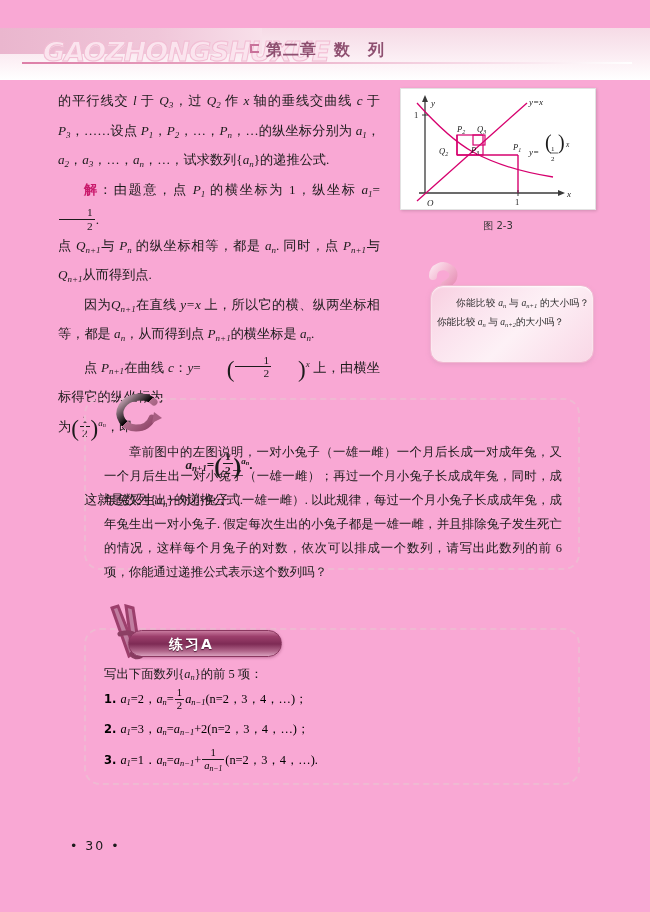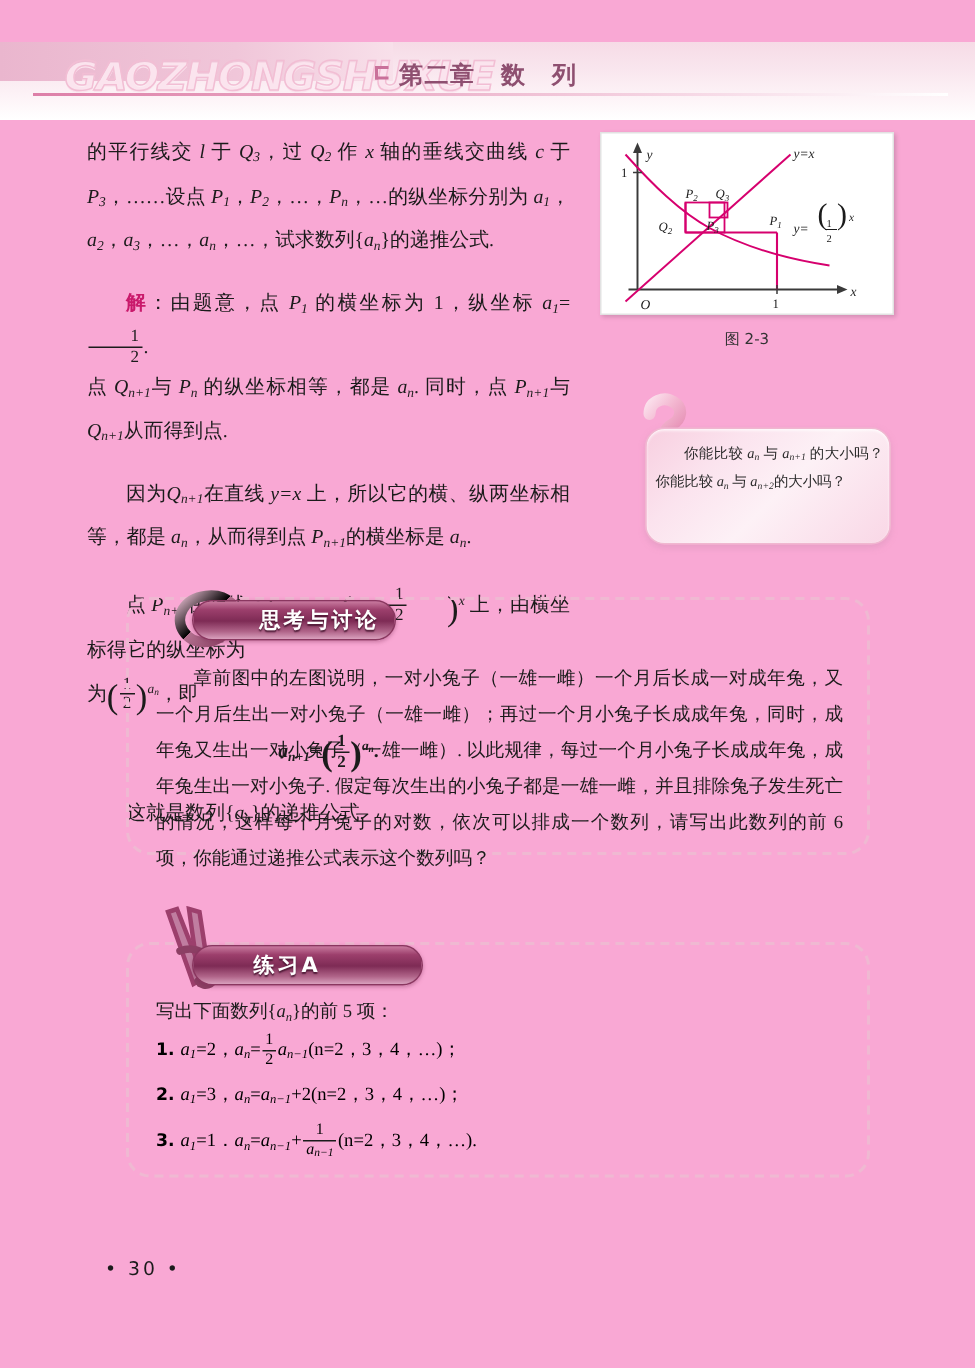--- a/index.html
+++ b/index.html
@@ -65,21 +65,21 @@
   
   .body-col {
     position: absolute; left: 58px; top: 88px;
     width: 322px;
     font-size: 13.2px;
     line-height: 26px;
     color: #1b1b1b;
     text-align: justify;
   }
   .para { margin: 0 0 0 0; text-indent: 0; }
-  .para.indent { text-indent: 26px; margin-top: 12px; }
+  .para.indent { text-indent: 26px; }
   .solve-label { color: #c9196b; font-weight: 700; }
   .displayeq {
     text-align: center;
     margin: 8px 0 6px 0;
     font-size: 13.2px;
     font-weight: bold;
   }
   .mi { font-family: "Liberation Serif", serif; font-style: italic; }
   .sub { font-size: 0.68em; vertical-align: -0.28em; font-style: italic; }
   .sup { font-size: 0.68em; vertical-align: 0.52em; font-style: italic; }
@@ -326,21 +326,20 @@
       <linearGradient id="sg" x1="0" y1="0" x2="1" y2="1">
         <stop offset="0%" stop-color="#e9bed2"></stop>
         <stop offset="50%" stop-color="#b5淡" stop-opacity="1"></stop>
         <stop offset="50%" stop-color="#b2718f"></stop>
         <stop offset="100%" stop-color="#8c3f64"></stop>
       </linearGradient>
     </defs>
     <path d="M44,10 C36,2 18,4 12,14 C6,24 14,36 26,36 C34,36 40,32 42,26" fill="none" stroke="url(#sg)" stroke-width="7" stroke-linecap="round"></path>
     <polygon points="44,20 52,26 42,31" fill="#a85e82"></polygon>
   </svg>
-  <div class="banner think-banner">思考与讨论</div>
   <div class="section-text think-text">章前图中的左图说明，一对小兔子（一雄一雌）一个月后长成一对成年兔，又一个月后生出一对小兔子（一雄一雌）；再过一个月小兔子长成成年兔，同时，成年兔又生出一对小兔子（一雄一雌）. 以此规律，每过一个月小兔子长成成年兔，成年兔生出一对小兔子. 假定每次生出的小兔子都是一雄一雌，并且排除兔子发生死亡的情况，这样每个月兔子的对数，依次可以排成一个数列，请写出此数列的前 6 项，你能通过递推公式表示这个数列吗？</div>
 
   <div class="dashed-box exer-box"></div>
   <svg class="pencil-icon" viewBox="0 0 66 58">
     <g stroke="#9c3f6c" stroke-width="3" fill="#c07da0">
       <polygon points="16,4 22,2 40,48 33,52"></polygon>
       <polygon points="30,2 37,4 44,50 37,52"></polygon>
     </g>
     <path d="M24,30 C34,26 46,32 48,42 C50,52 40,56 36,50" fill="none" stroke="#8c3f64" stroke-width="5" stroke-linecap="round"></path>
   </svg>

